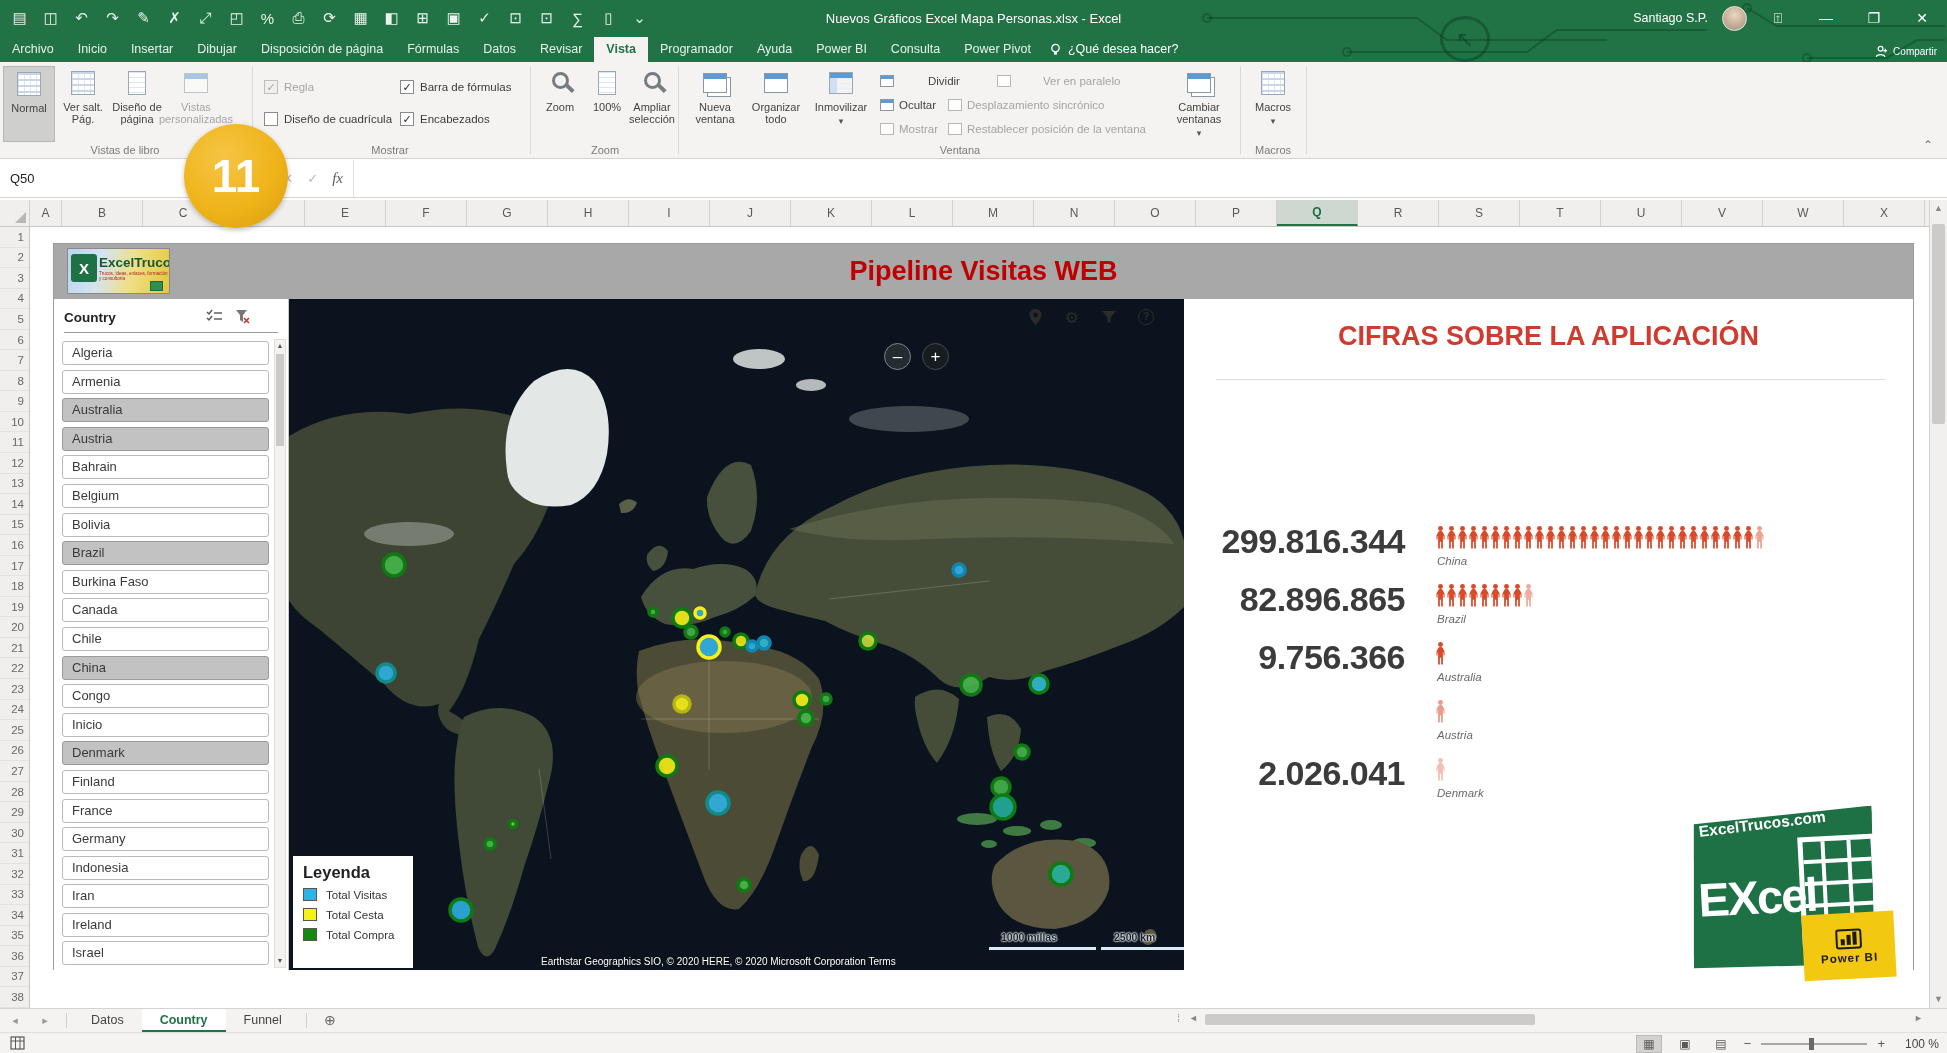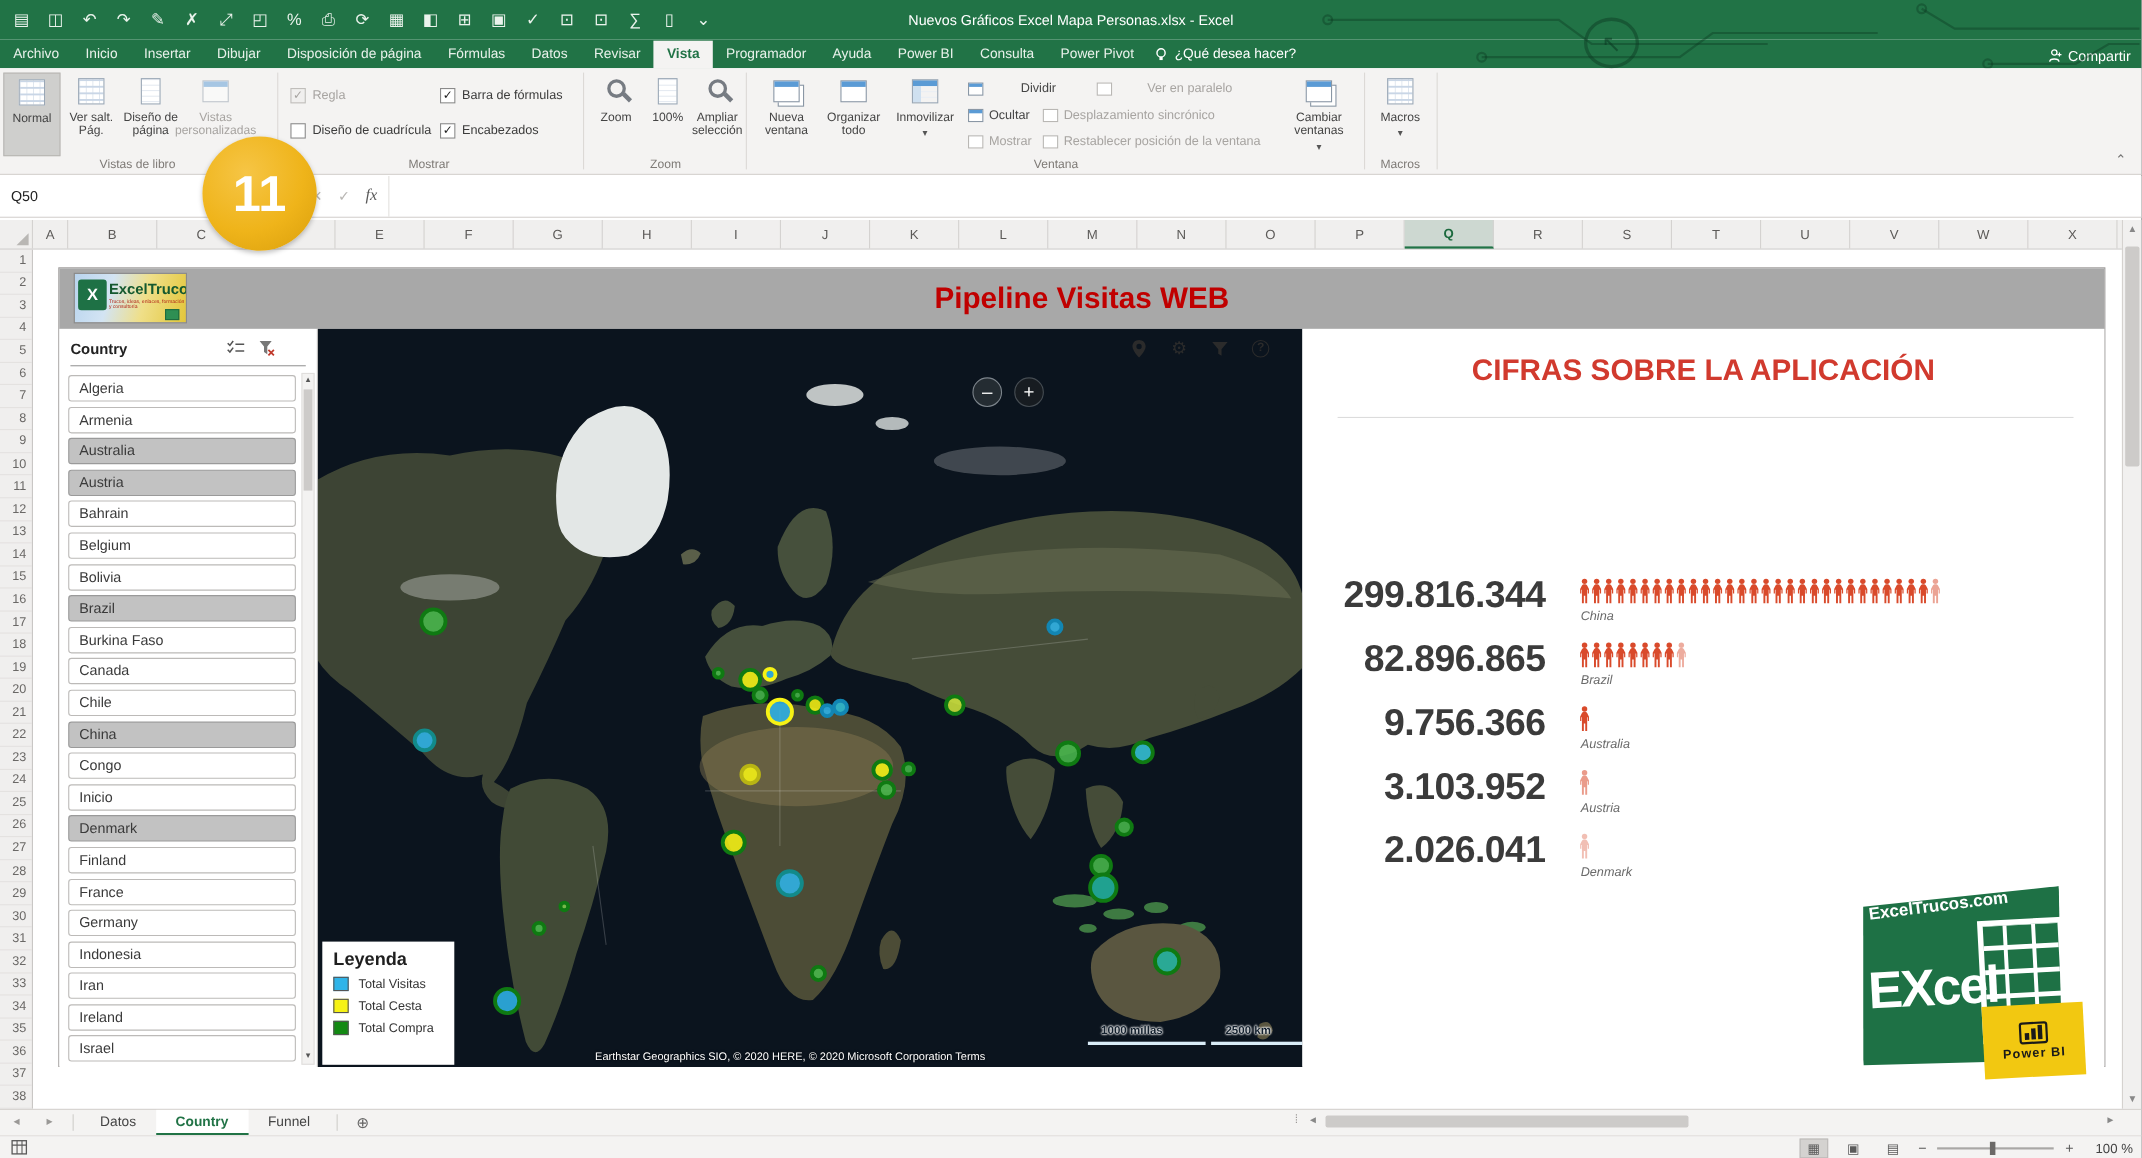--- a/index.html
+++ b/index.html
@@ -19,21 +19,21 @@
   .avatar { width:25px; height:25px; border-radius:50%; background:radial-gradient(circle at 50% 35%, #e8d8c6 0%, #cdb49a 45%, #9a8f86 100%); border:1px solid #dfe9e2;}
   .winbtn { color:#fff; font-size:14px; width:34px; text-align:center; }
   .circuit { position:absolute; right:0; top:0; width:760px; height:62px; pointer-events:none; z-index:1;}
 
   
   .tabrow { position:absolute; left:0; top:36px; width:100%; height:26px; background:#217346; display:flex; align-items:flex-end; }
   .rtab { color:#e8f1ea; font-size:12.5px; padding:5px 12px 6px 12px; white-space:nowrap; }
   .rtab.active { background:#f4f3f2; color:#217346; font-weight:bold; }
   .tellme { display:flex; align-items:center; gap:6px; color:#fff; font-size:12.5px; padding:5px 12px 6px 6px; }
   .bulb { width:13px; height:13px; }
-  .share { position:absolute; right:10px; bottom:4px; color:#fff; font-size:13px; display:flex; gap:5px; align-items:center;}
+  .share { position:absolute; right:10px; bottom:4px; color:#fff; font-size:10px; display:flex; gap:5px; align-items:center;}
 
   
   .ribbon { position:absolute; left:0; top:62px; width:100%; height:97px; background:#f4f3f2; border-bottom:1px solid #d5d2cf; }
   .rgroup-label { position:absolute; bottom:2px; font-size:11px; color:#7e7a76; text-align:center; }
   .rsep { position:absolute; top:4px; bottom:4px; width:1px; background:#dcd9d6; }
   .bigbtn { position:absolute; top:4px; width:52px; height:76px; display:flex; flex-direction:column; align-items:center;
             font-size:11px; color:#444; text-align:center; line-height:12px; padding-top:4px; }
   .bigbtn.sel { background:#cfcfcd; border:1px solid #b9b7b4; }
   .bigbtn.dis { color:#a7a4a1; }
   .bicon { width:28px; height:26px; margin-bottom:5px; position:relative; }
@@ -225,20 +225,28 @@
         <span class="qat-btn">⊞</span>
         <span class="qat-btn">▣</span>
         <span class="qat-btn">✓</span>
         <span class="qat-btn">⊡</span>
         <span class="qat-btn">⊡</span>
         <span class="qat-btn">∑</span>
         <span class="qat-btn">▯</span>
         <span class="qat-btn">⌄</span>
       </div>
     <div class="tb-title">Nuevos Gráficos Excel Mapa Personas.xlsx  -  Excel</div>
+    <div class="tb-right">
+      <span class="tb-user">Santiago S.P.</span>
+      <span class="avatar"></span>
+      <span class="winbtn">⍐</span>
+      <span class="winbtn">—</span>
+      <span class="winbtn">❐</span>
+      <span class="winbtn">✕</span>
+    </div>
   </div>
   <div class="watermark">↖</div>
 
   <div class="tabrow">
     <div id="rtabs" style="display:flex;align-items:center;">
         <div class="rtab">Archivo</div>
         <div class="rtab">Inicio</div>
         <div class="rtab">Insertar</div>
         <div class="rtab">Dibujar</div>
         <div class="rtab">Disposición de página</div>
@@ -839,21 +847,20 @@
             <div class="kpi-value">9.756.366</div>
             <div class="kpi-icons">
               <svg viewBox="0 0 12 26" width="11" height="25" style="opacity:1">
                 <circle cx="6" cy="3.2" r="2.7" fill="#d94a2b"></circle>
                 <path d="M6 6 C4.8 6 3.9 6.5 3.4 7.3 L1.6 10.8 L1.6 15.2 L2.8 15.2 L2.8 11.5 L3.4 11.5 L3.4 25 L5.3 25 L5.3 17.5 L6.7 17.5 L6.7 25 L8.6 25 L8.6 11.5 L9.2 11.5 L9.2 15.2 L10.4 15.2 L10.4 10.8 L8.6 7.3 C8.1 6.5 7.2 6 6 6 Z" fill="#d94a2b"></path>
               </svg>
             </div>
             <div class="kpi-country">Australia</div>
           </div>
           <div class="kpi-row">
-            <div class="kpi-value">3.103.952</div>
             <div class="kpi-icons">
               <svg viewBox="0 0 12 26" width="11" height="25" style="opacity:0.55">
                 <circle cx="6" cy="3.2" r="2.7" fill="#d94a2b"></circle>
                 <path d="M6 6 C4.8 6 3.9 6.5 3.4 7.3 L1.6 10.8 L1.6 15.2 L2.8 15.2 L2.8 11.5 L3.4 11.5 L3.4 25 L5.3 25 L5.3 17.5 L6.7 17.5 L6.7 25 L8.6 25 L8.6 11.5 L9.2 11.5 L9.2 15.2 L10.4 15.2 L10.4 10.8 L8.6 7.3 C8.1 6.5 7.2 6 6 6 Z" fill="#d94a2b"></path>
               </svg>
             </div>
             <div class="kpi-country">Austria</div>
           </div>
           <div class="kpi-row">
             <div class="kpi-value">2.026.041</div>

